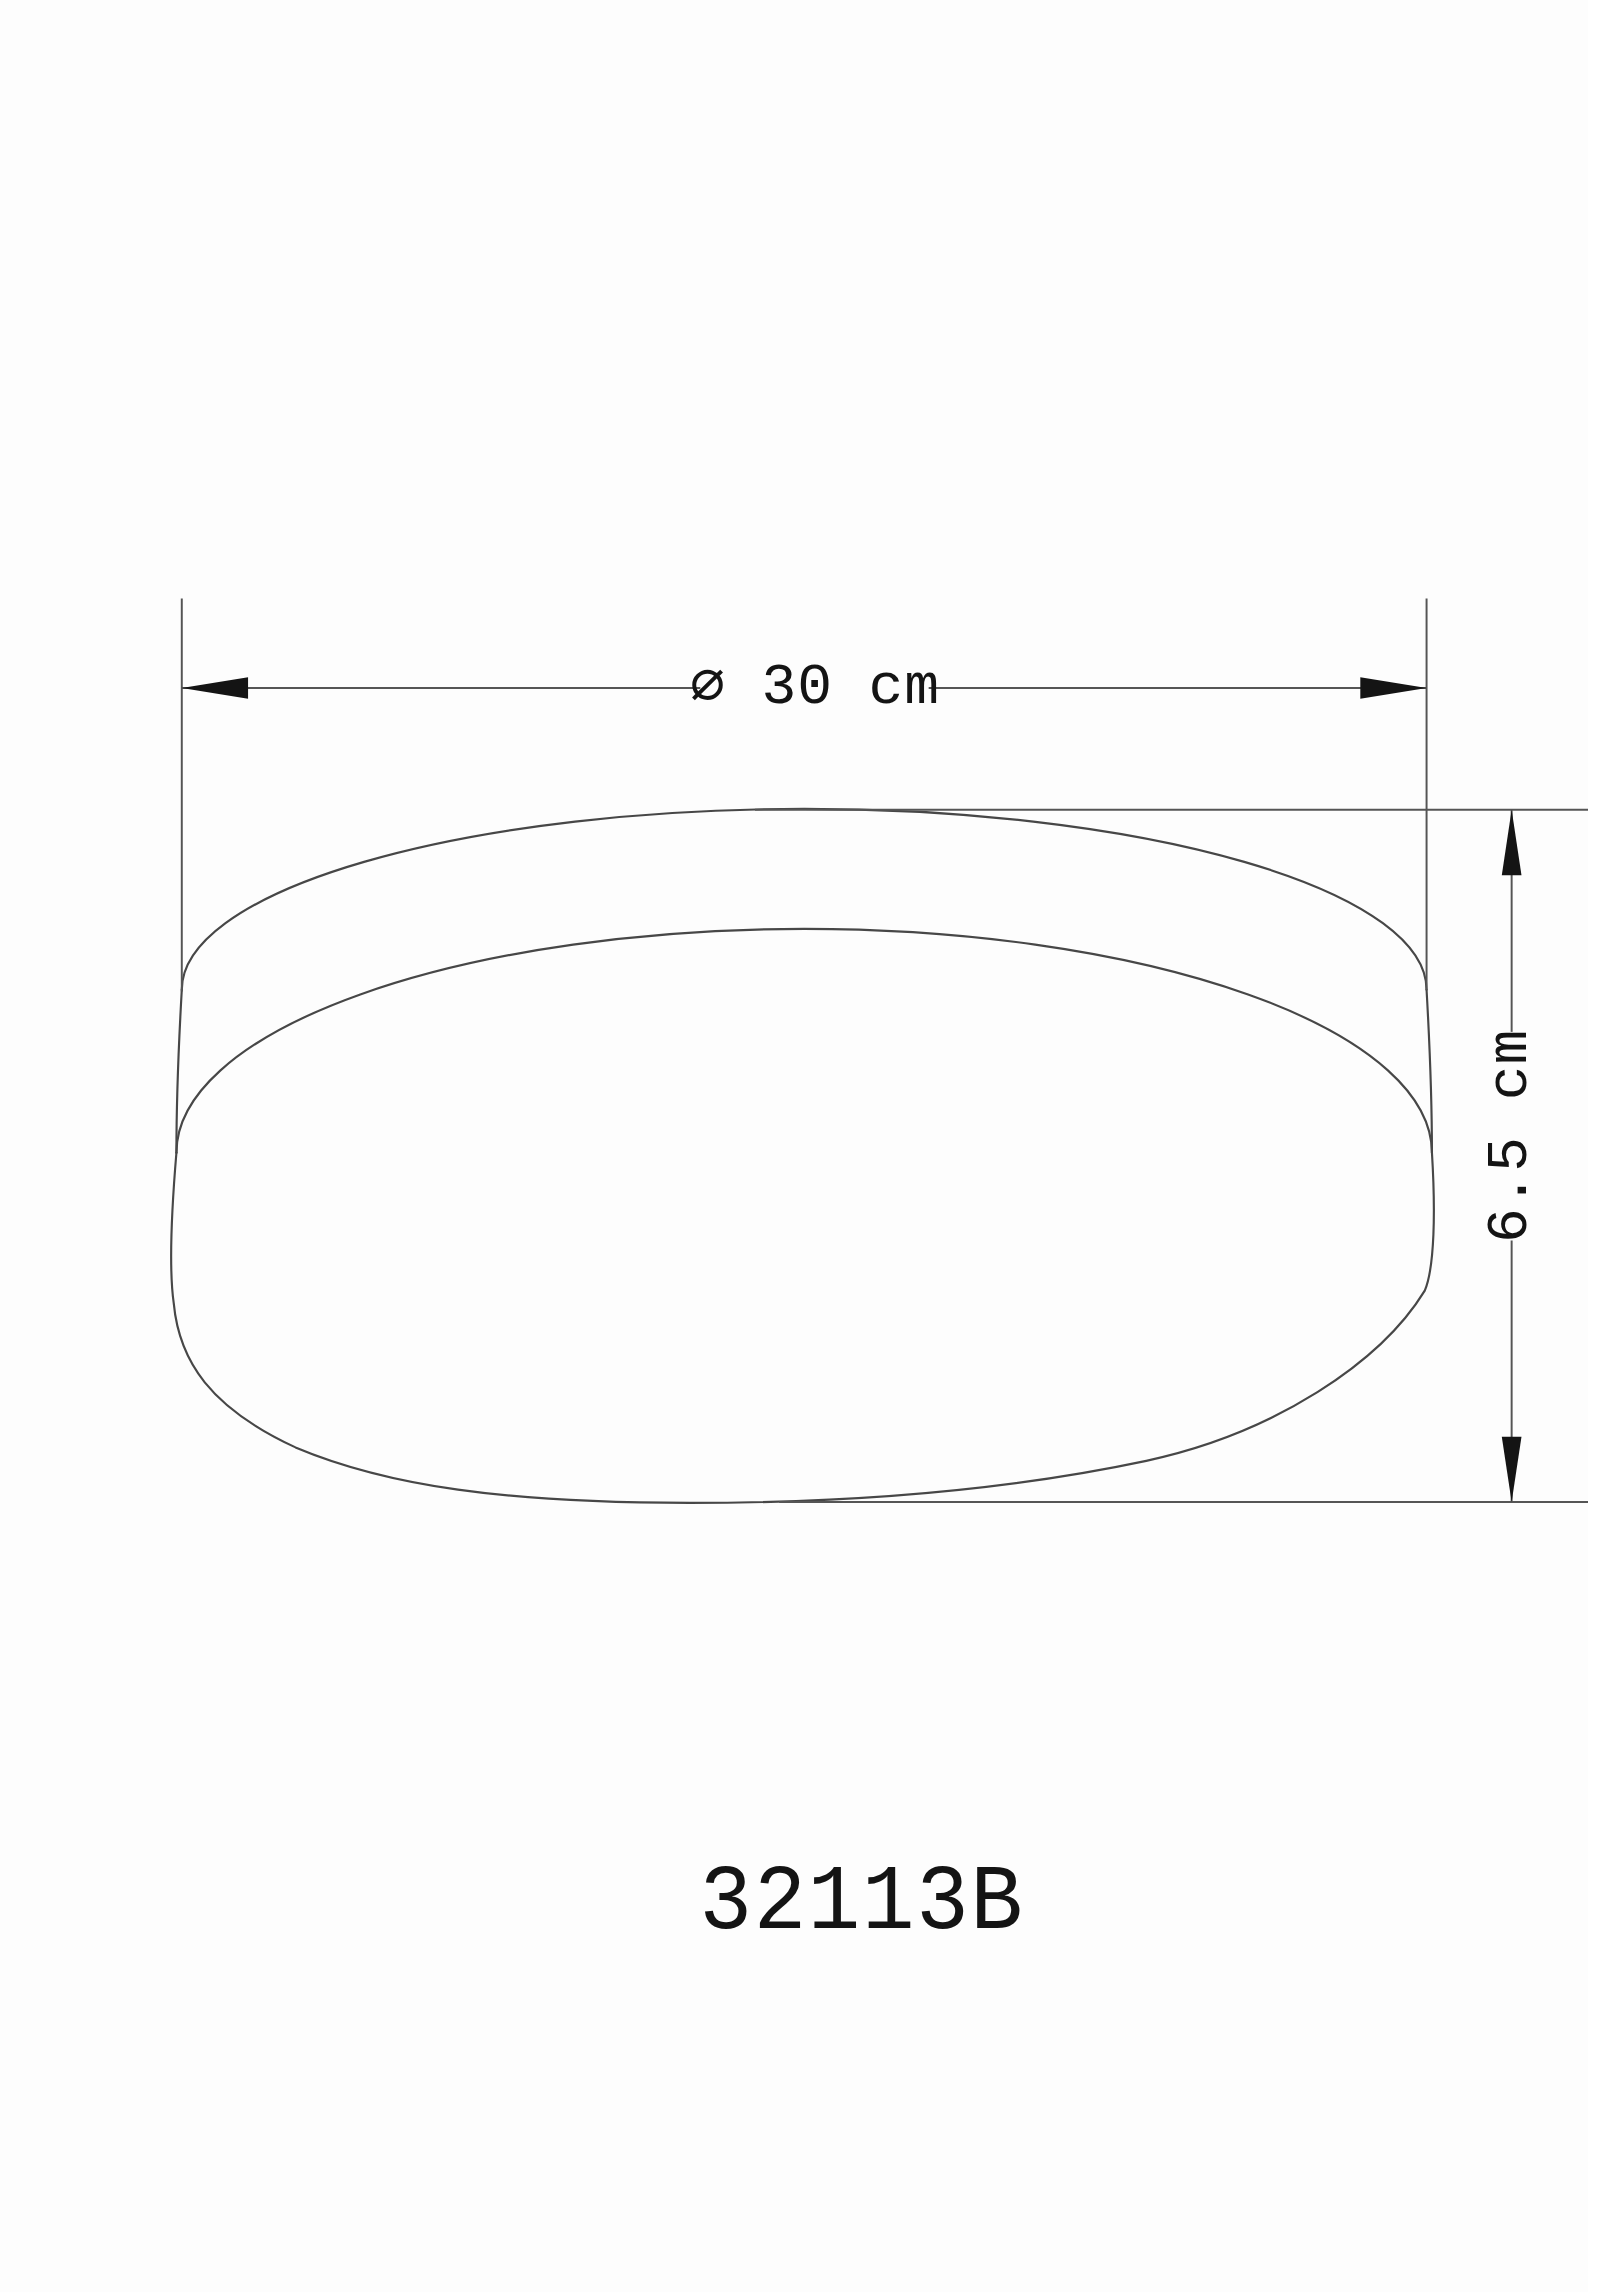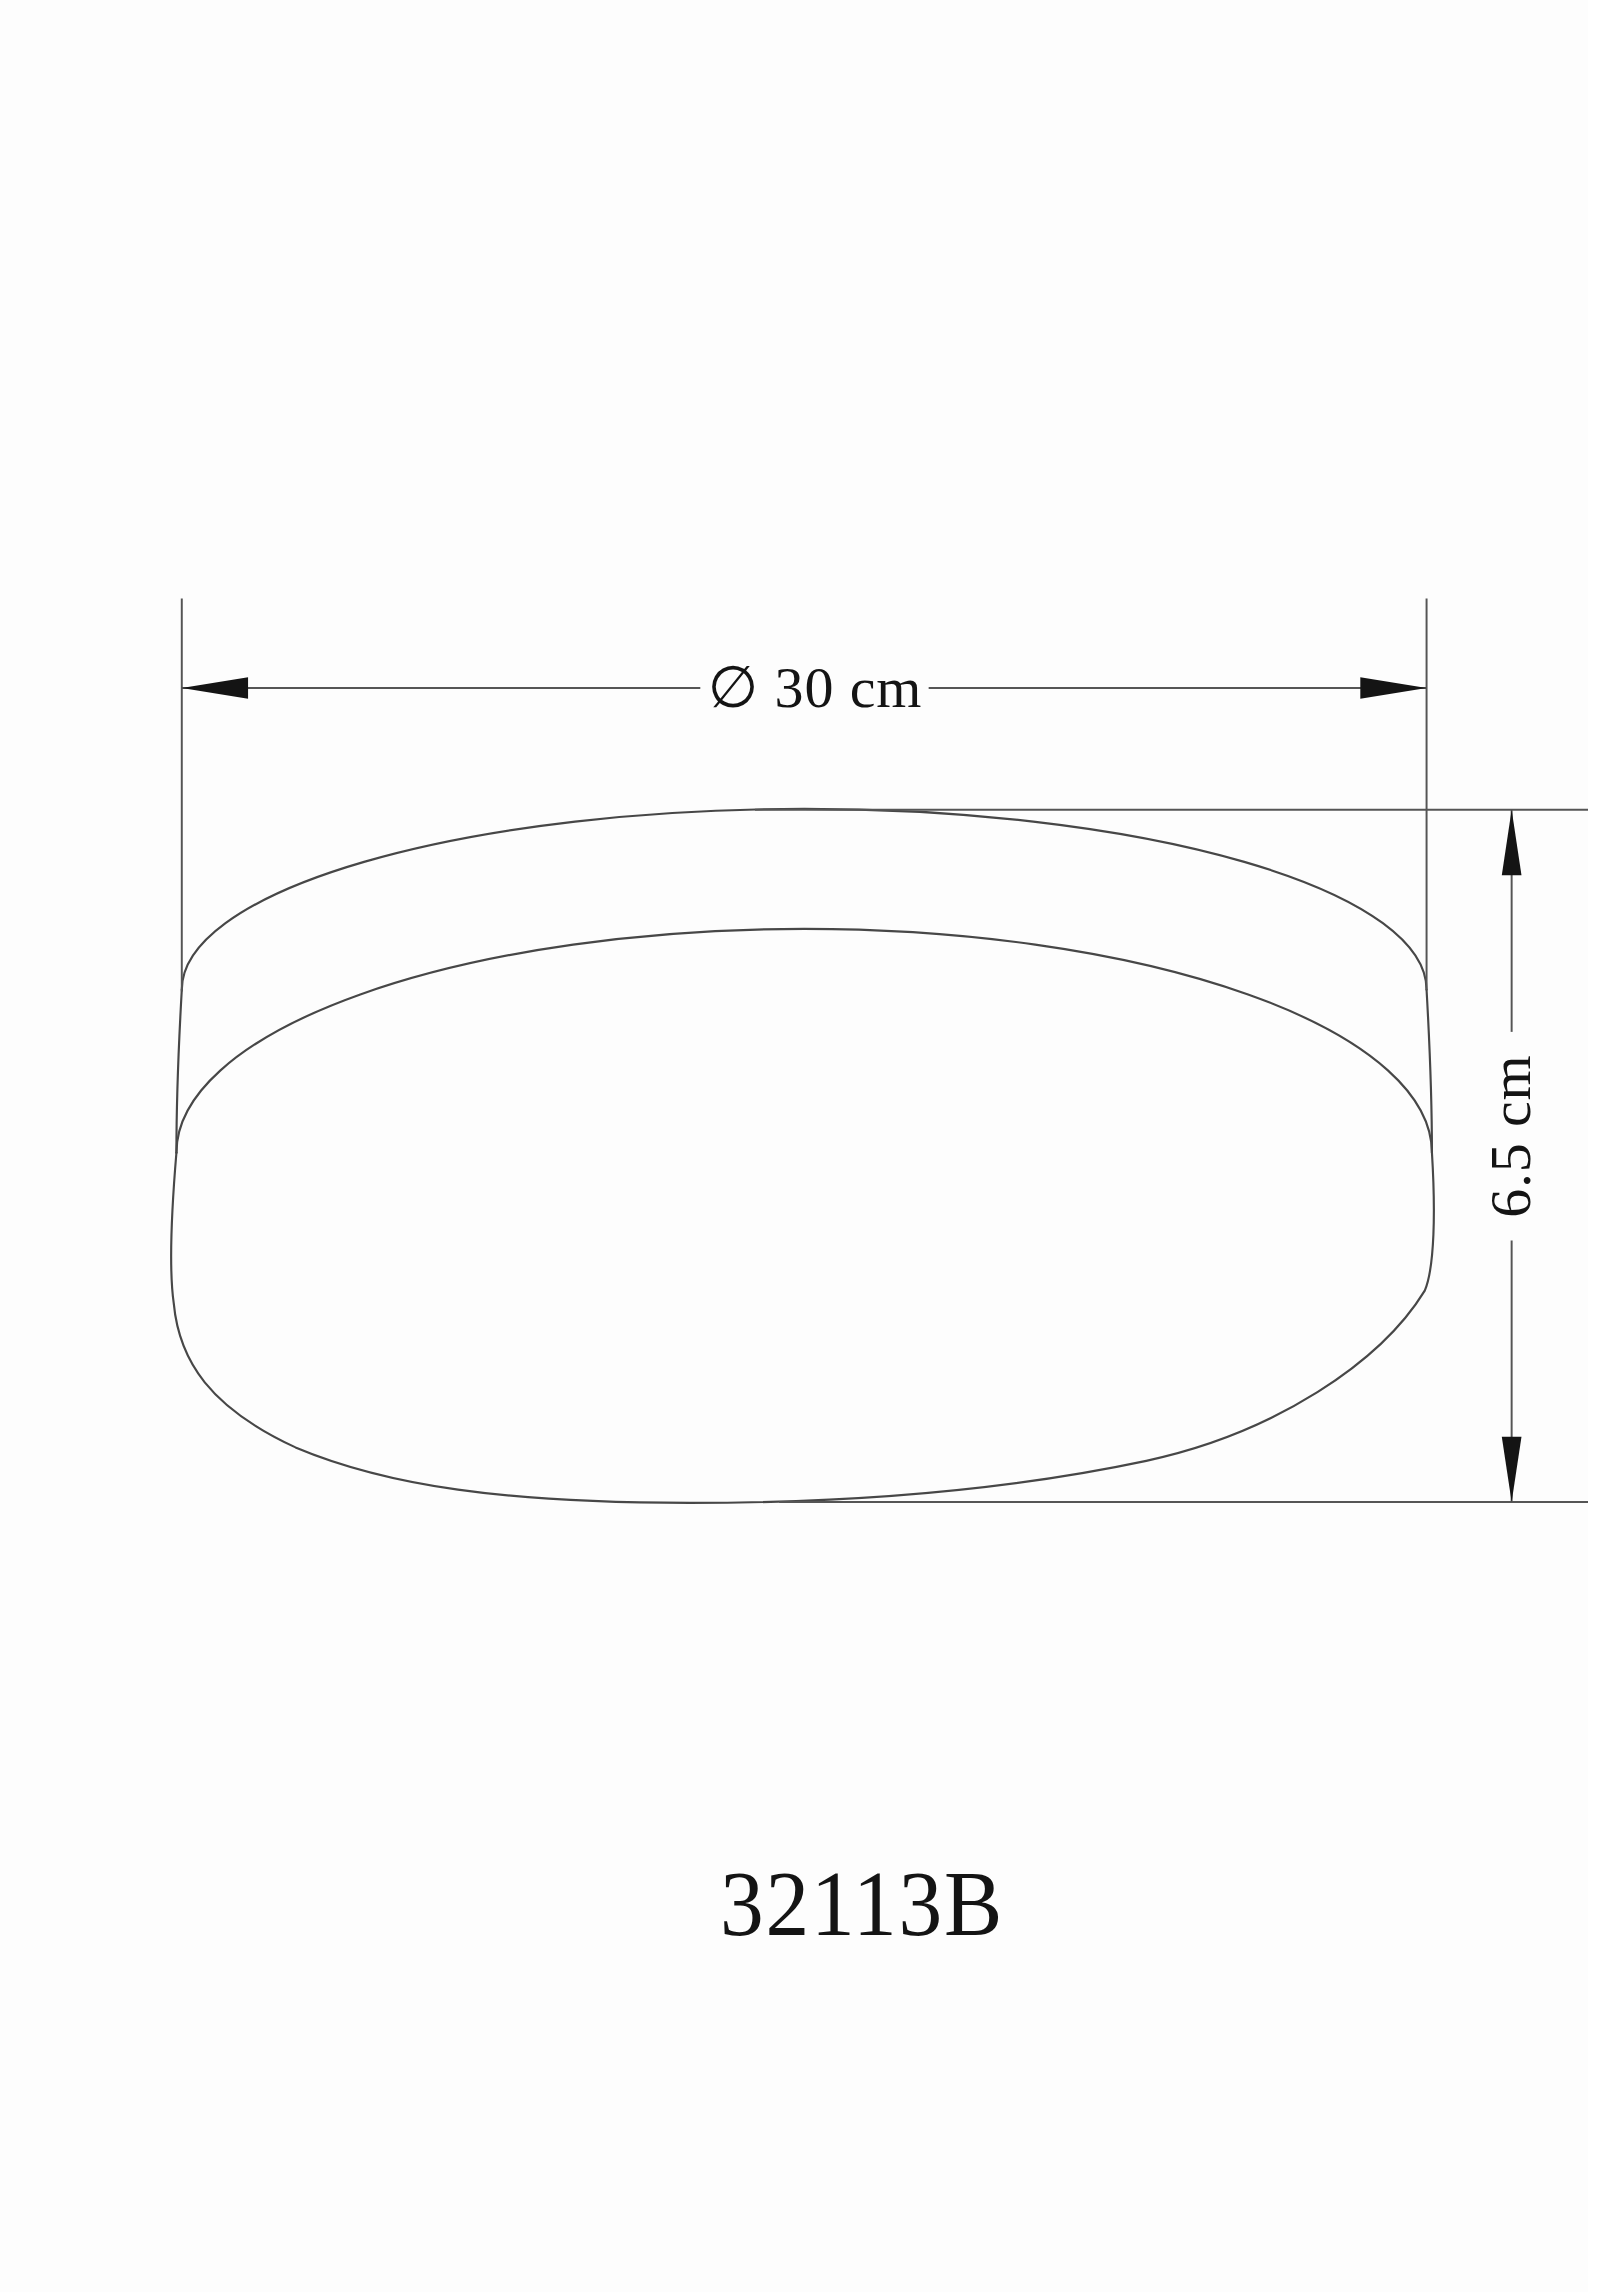--- a/index.html
+++ b/index.html
@@ -2,21 +2,21 @@
 <html style="font-size:14.3px"><head>
 <meta charset="utf-8">
 <style>
   html,body{margin:0;padding:0;background:#ffffff;}
   .canvas{
     position:relative;
     width:1588px;
     height:2293px;
     background:#fdfdfd;
     overflow:hidden;
-    font-family:Liberation Serif, serif;
+    font-family:Liberation Mono, monospace;
     color:#161616;
   }
   .diagram-svg{position:absolute;left:0;top:0;}
   .outline{fill:none;stroke:#474747;stroke-width:2.4;stroke-linecap:round;}
   .dimline{fill:none;stroke:#555555;stroke-width:2.2;stroke-linecap:butt;}
   .arrowhead{fill:#141414;stroke:none;}
   .label{
     position:absolute;
     white-space:nowrap;
     color:#141414;

